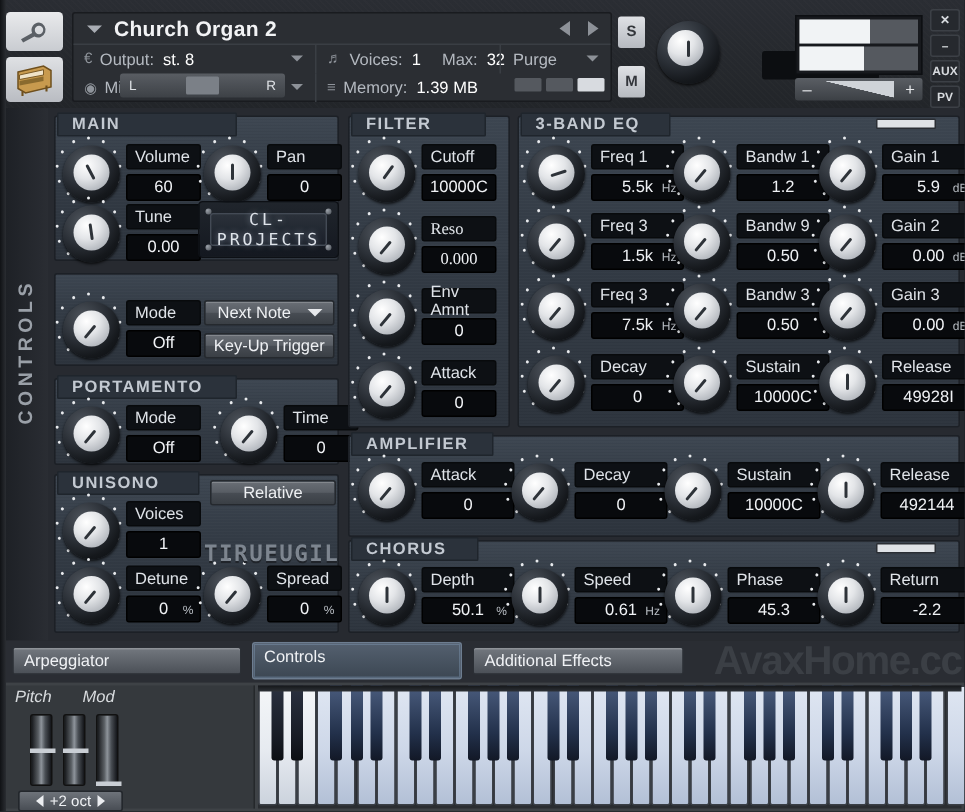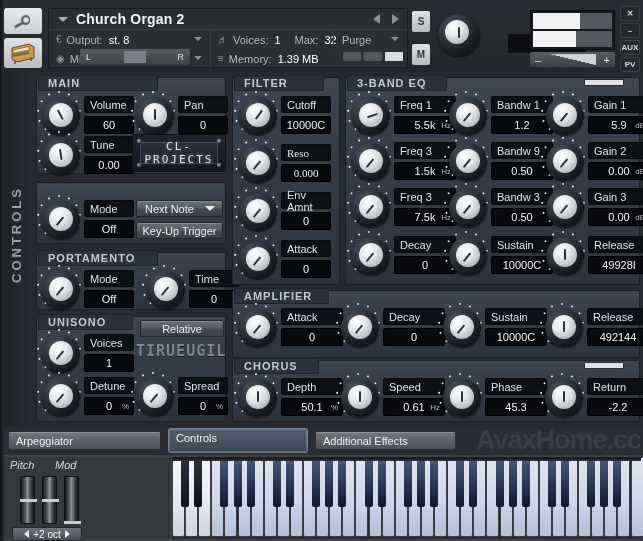--- a/index.html
+++ b/index.html
@@ -536,21 +536,21 @@
       <div class="knob">
           <div class="ptr" style="transform:rotate(-140deg)"></div>
         </div>
       <div class="kl">Spread</div>
       <div class="kv">
         <span class="num">0</span>
         <span class="unit">%</span>
       </div>
     </div>
     <div class="btn3d" style="left:140px; top:248px; width:84px; height:17px;">Relative</div>
-    <div class="logo-vl" style="left:136px; top:270px;">TIRUEUGIL</div>
+    <div class="logo-vl" style="left:136px; top:288px;">TIRUEUGIL</div>
 
     <div class="panel" style="left:232px; top:5px; width:108px; height:208px;">
       <div class="panel-tex"></div>
     </div>
     <div class="sect-title" style="left:234px; top:3px; width:90px;">FILTER</div>
 
     <div class="kc" style="left:237px; top:22px;">
       <div class="ticks">
           <i style="transform: rotate(-140deg);"></i>
           <i style="transform: rotate(-112deg);"></i>

